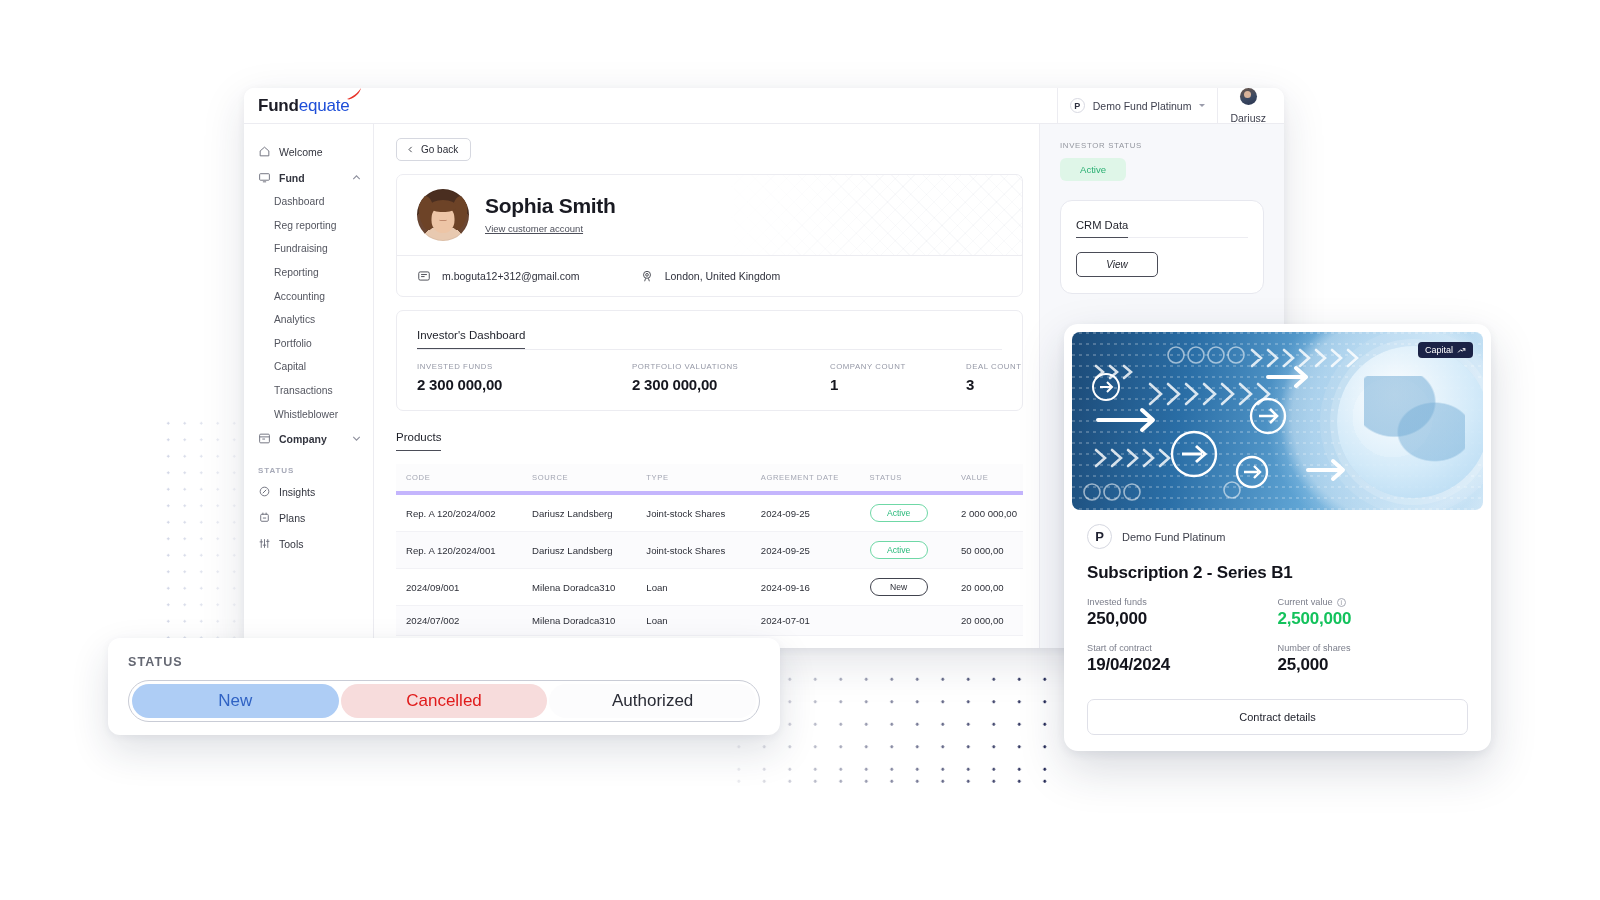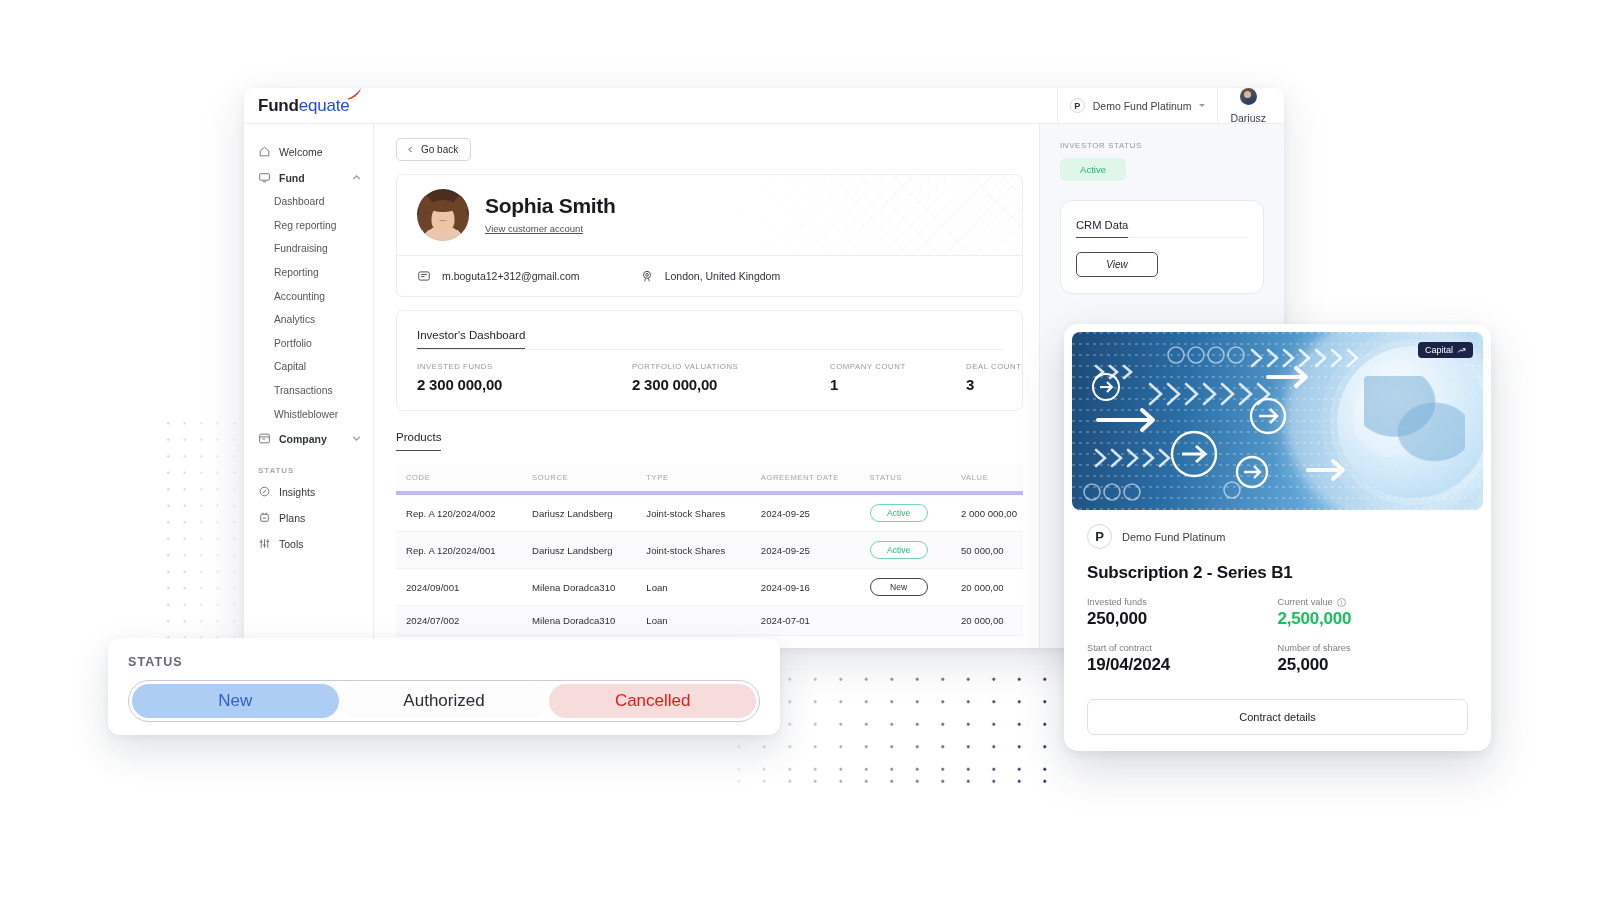--- a/index.html
+++ b/index.html
@@ -522,22 +522,22 @@
         </div>
       </aside>
 
     </div>
   </div>
 
   <div id="status-card">
     <div class="st-label">STATUS</div>
     <div class="seg">
       <div class="seg-btn s-new">New</div>
+      <div class="seg-btn s-canc">Cancelled</div>
       <div class="seg-btn s-auth">Authorized</div>
-      <div class="seg-btn s-canc">Cancelled</div>
     </div>
   </div>
 
   <div id="sub-card">
     <div class="hero">
       <div class="binary"></div>
       <div class="globe"></div>
       <svg class="arrows" viewBox="0 0 411 178">
         <g fill="none" stroke="rgba(255,255,255,.82)" stroke-width="2.6" stroke-linecap="round">
           <path d="M180 18 l9 8 -9 8M196 18 l9 8 -9 8M212 18 l9 8 -9 8M228 18 l9 8 -9 8M244 18 l9 8 -9 8M260 18 l9 8 -9 8M276 18 l9 8 -9 8"></path>

